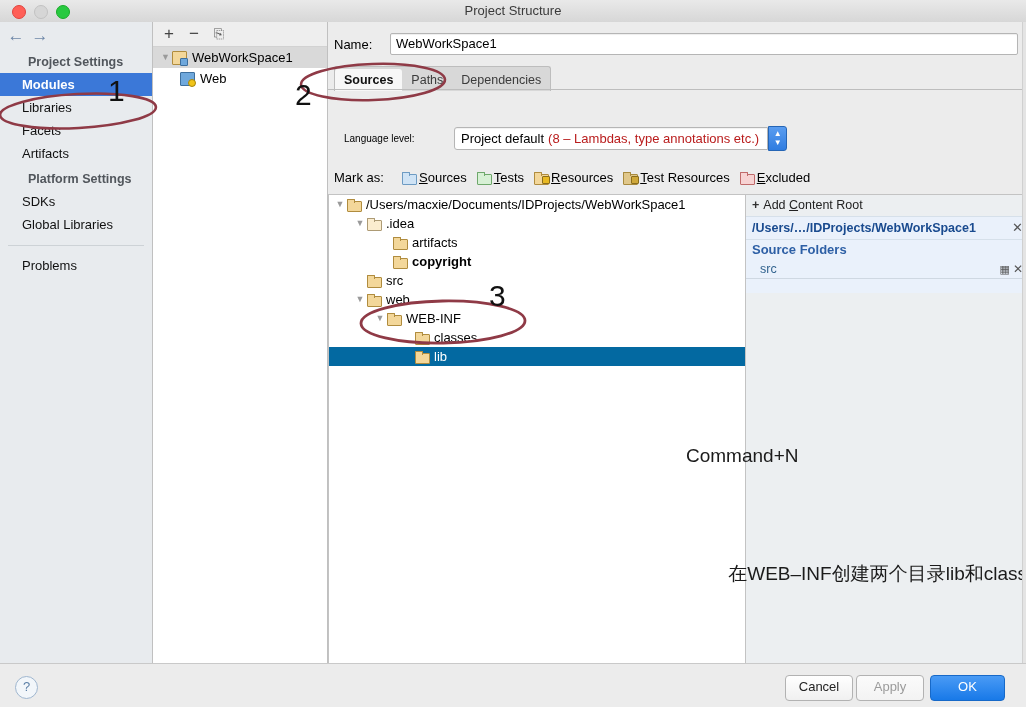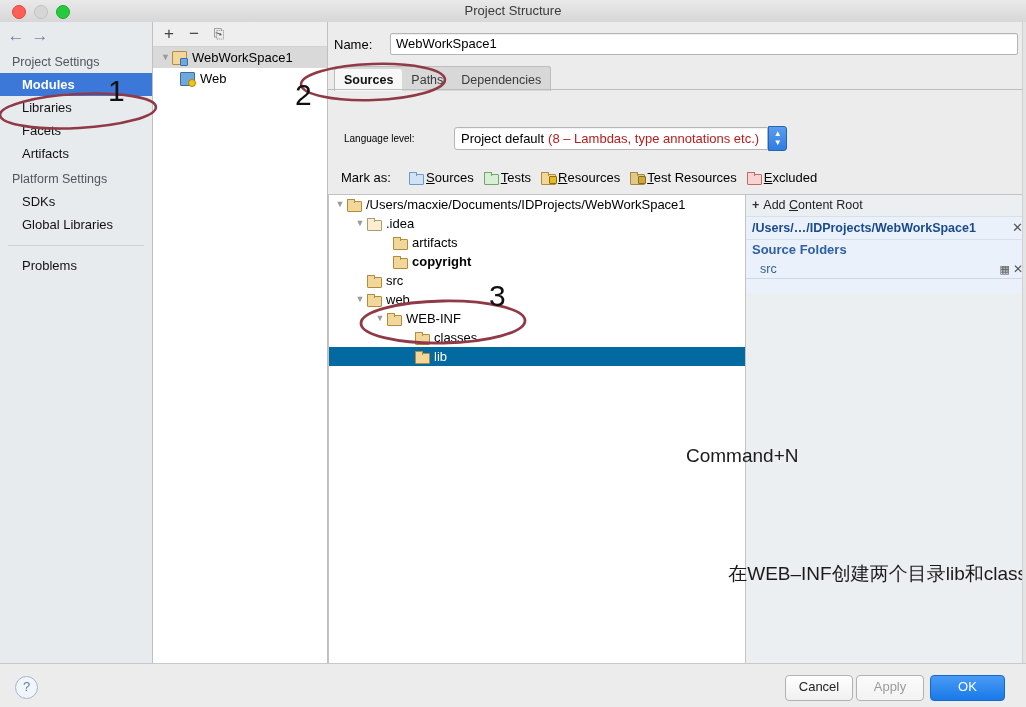--- a/index.html
+++ b/index.html
@@ -35,21 +35,21 @@
     background:#e8ebee;border-right:1px solid #c0c0c0;
   }
   .navbtns{position:absolute;left:0;top:0;width:152px;height:28px;}
   .navarrow{
     position:absolute;top:4px;width:20px;height:20px;color:#6e87a8;font-size:17px;
     line-height:20px;text-align:center;cursor:default;
   }
   .navarrow.back{left:6px;}
   .navarrow.fwd{left:30px;}
   .sb-group{
-    padding-left:12px;font-weight:normal;font-size:12.5px;color:#51565c;
+    padding-left:28px;font-weight:bold;font-size:12.5px;color:#51565c;
     height:21px;line-height:21px;
   }
   .sb-item{
     padding-left:22px;height:23px;line-height:23px;font-size:13px;color:#111;
   }
   .sb-item.selected{background:#3b78d8;color:#fff;font-weight:bold;}
   .sb-sep{margin:9px 8px 8px 8px;border-top:1px solid #cdd2d6;}
 
   
   .modpanel{
@@ -129,21 +129,21 @@
     box-shadow:inset 0 1px 1px rgba(0,0,0,.06);
   }
   .combo b{font-weight:normal;}
   .combo span.gray{color:#b91c1c;margin-left:4px;}
   .combobtn{
     width:17px;height:23px;background:linear-gradient(#5a9df0,#2f7ce0);border:1px solid #2565b5;
     border-radius:0 3px 3px 0;margin-left:0px;color:#fff;font-size:8px;line-height:9px;
     display:flex;flex-direction:column;align-items:center;justify-content:center;
   }
   .markrow{
-    position:absolute;left:7px;top:144px;height:22px;display:flex;align-items:center;font-size:13px;
+    position:absolute;left:0;top:144px;height:22px;display:flex;align-items:center;font-size:13px;
   }
   .marklabel{padding-left:6px;width:68px;}
   .markitem{display:flex;align-items:center;margin-right:10px;}
   .markitem .lbl{margin-left:3px;}
   .markitem .lbl u{text-decoration:underline;}
   .fic{width:14px;height:11px;position:relative;display:inline-block;flex:none;}
   .fic:before{content:"";position:absolute;left:0;top:2px;width:13px;height:9px;border:1px solid var(--b);background:var(--f);border-radius:1px;}
   .fic:after{content:"";position:absolute;left:0;top:0;width:6px;height:3px;border:1px solid var(--b);border-bottom:none;background:var(--f);border-radius:1px 1px 0 0;}
   .fic.badge i{position:absolute;right:-2px;bottom:-1px;width:6px;height:6px;background:var(--g);border:1px solid #8a6d1c;border-radius:1px;display:block;z-index:2;}
 

